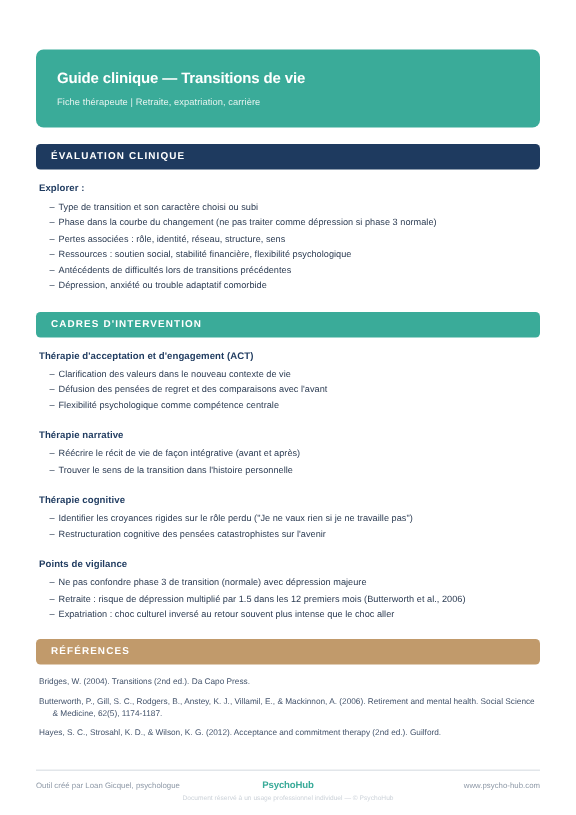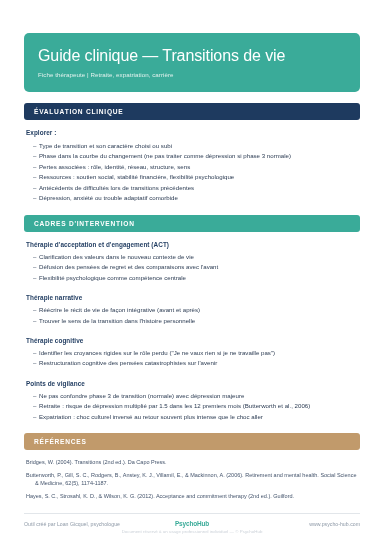--- a/index.html
+++ b/index.html
@@ -30,22 +30,22 @@
   }
 
   
   .header-banner {
     background: #3aab99;
     border-radius: 5px;
     padding: 14px 14px 13px 14px;
     color: #ffffff;
   }
   .header-title {
-    font-size: 16px;
-    font-weight: normal;
+    font-size: 10px;
+    font-weight: bold;
     letter-spacing: -0.1px;
     line-height: 1.15;
     margin: 0 0 6px 0;
   }
   .header-subtitle {
     font-size: 6.2px;
     font-weight: normal;
     color: #e2f2ee;
     letter-spacing: 0.05px;
     line-height: 1.2;

